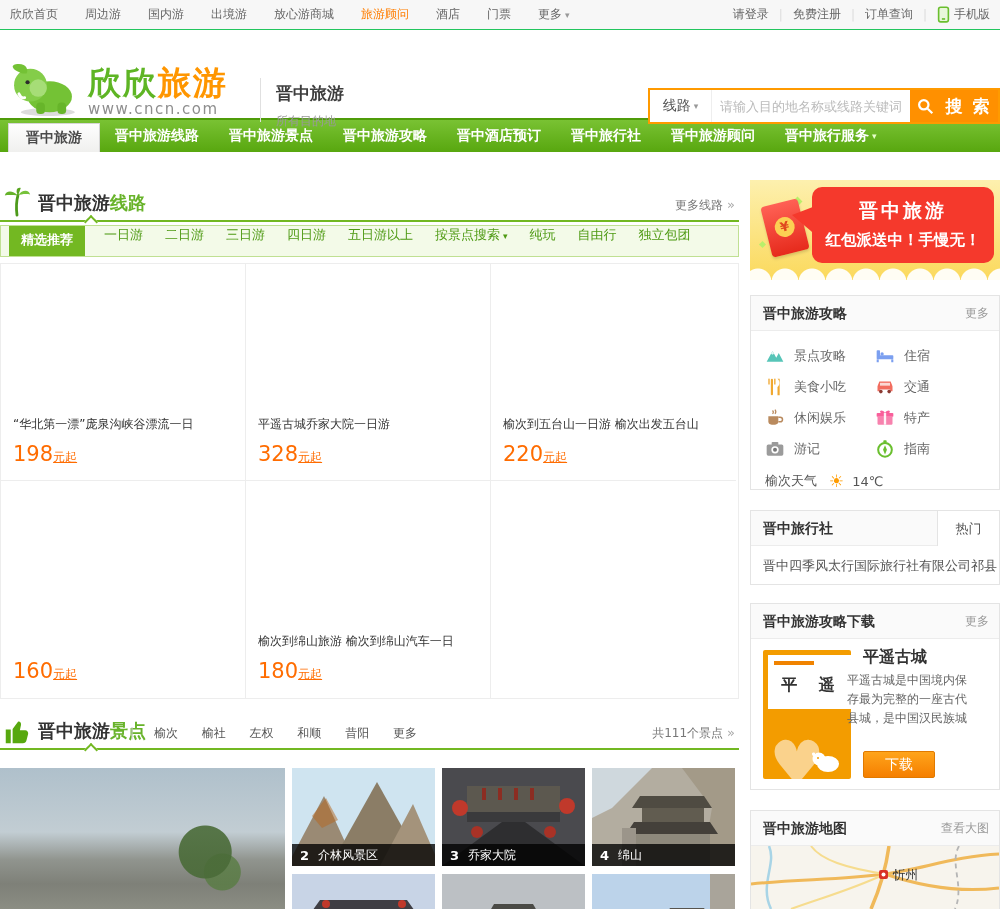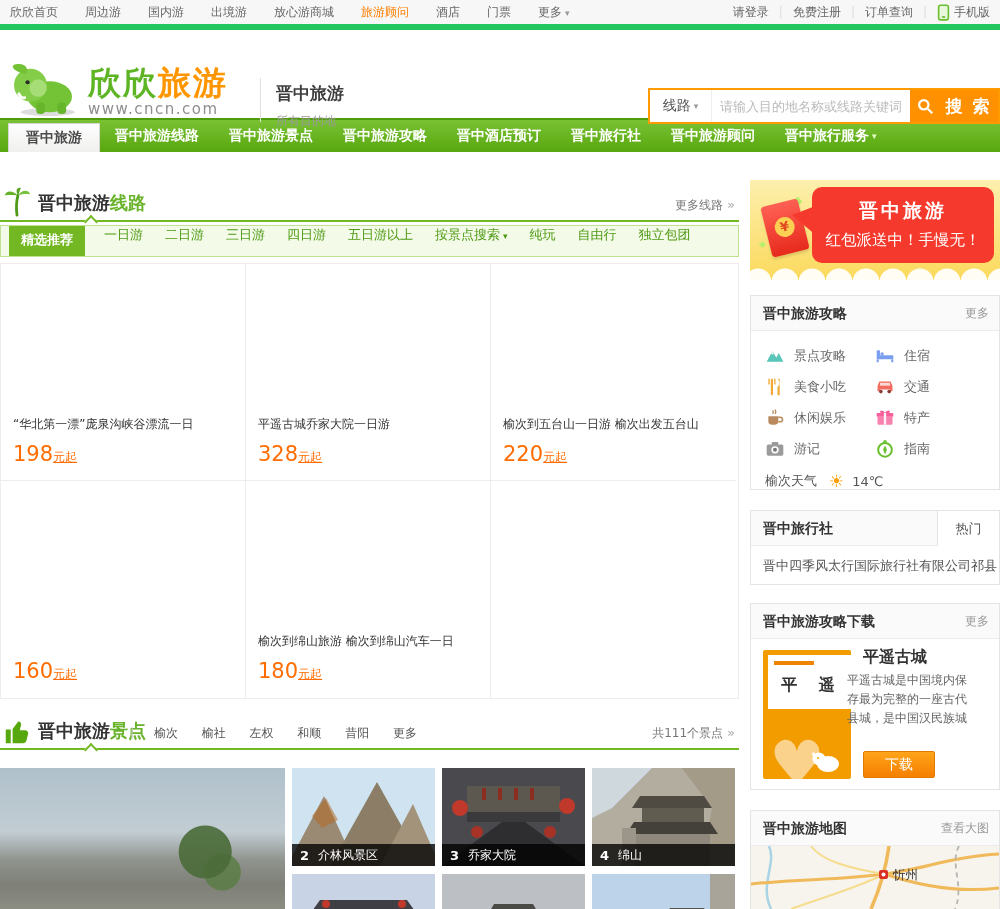--- a/index.html
+++ b/index.html
@@ -5,21 +5,21 @@
   * { margin:0; padding:0; box-sizing:border-box; }
   html,body { width:1000px; height:909px; }
   body {
     font-family:"DejaVu Sans","Liberation Sans",sans-serif;
     background:#fff; color:#333; overflow:hidden; position:relative;
     font-size:12px;
   }
   a { text-decoration:none; color:inherit; cursor:pointer; }
 
   
-  .topbar { height:30px; background:#f7f7f7; border-bottom:6px solid #22c55e;
+  .topbar { height:30px; background:#f7f7f7; border-bottom:1px solid #22c55e;
     display:flex; align-items:center; justify-content:space-between; padding:0 10px; }
   .topbar-left, .topbar-right { display:flex; align-items:center; }
   .topbar-left a { color:#666; margin-right:27px; font-size:12px; }
   .topbar-left a.hot { color:#ff7e00; }
   .topbar-right a { color:#666; font-size:12px; display:flex; align-items:center; }
   .topbar-right .sep { color:#ddd; margin:0 10px; }
   .caret { font-size:9px; color:#999; margin-left:3px; }
 
   
   .header { height:88px; position:relative; background:#fff; }
@@ -111,21 +111,21 @@
 
   
   .banner { position:absolute; top:0; left:0; width:250px; height:100px; overflow:hidden;
     cursor:pointer; background:linear-gradient(#fdf0ae,#fbd95c); }
   .bubble { position:absolute; left:62px; top:7px; width:182px; height:76px;
     background:#f5392c; border-radius:10px; text-align:center; color:#fff; }
   .bubble:before { content:""; position:absolute; left:-20px; top:18px;
     border-top:10px solid transparent; border-bottom:22px solid transparent;
     border-right:26px solid #f5392c; }
   .bubble .l1 { font-size:19px; font-weight:bold; letter-spacing:3px; margin-top:11px; }
-  .bubble .l2 { font-size:15.5px; font-weight:normal; margin-top:6px; }
+  .bubble .l2 { font-size:15.5px; font-weight:bold; margin-top:6px; }
   .envelope { position:absolute; left:16px; top:22px; width:38px; height:52px;
     background:linear-gradient(#ff6155,#e62a1c); border-radius:4px; transform:rotate(-14deg);
     box-shadow:0 2px 3px rgba(0,0,0,.15); }
   .envelope:after { content:"¥"; position:absolute; left:9px; top:15px; width:20px; height:20px;
     background:#fcd053; border-radius:50%; color:#e0481f; font-weight:bold; font-size:13px;
     text-align:center; line-height:20px; }
   .sparkle { position:absolute; width:7px; height:7px; background:#b9ef6a; transform:rotate(45deg); }
   .clouds { position:absolute; left:-6px; right:-6px; bottom:-10px; height:22px;
     background:radial-gradient(circle 14px at 14px 14px, #fffdf4 13px, transparent 14px);
     background-size:27px 22px; background-repeat:repeat-x; }

